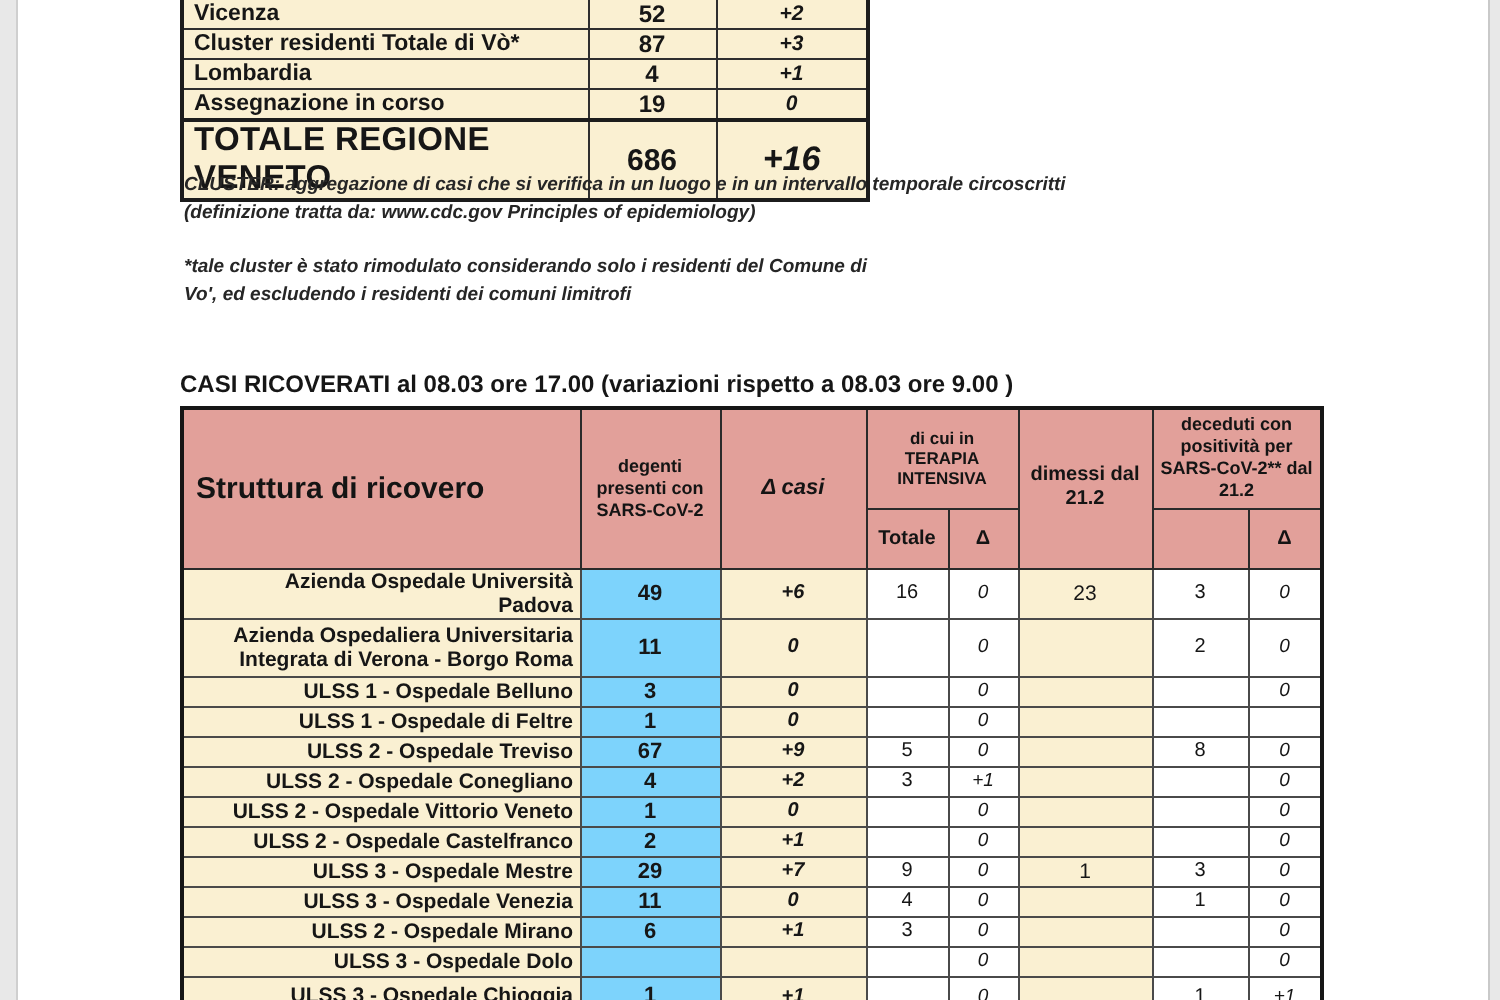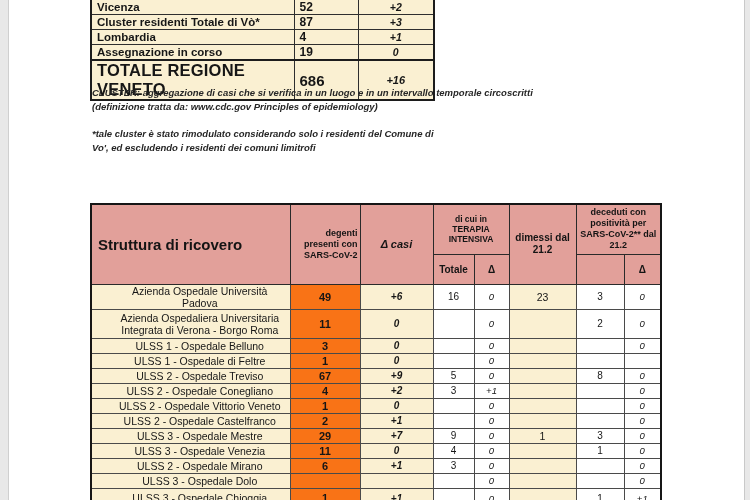--- a/index.html
+++ b/index.html
@@ -12,54 +12,54 @@
   .gutter.left  { left:0; width:9px;  border-right:1px solid #cfcfcf; }
   .gutter.right { right:0; width:6px; border-left:1px solid #c9c9c9; }
   .page { position:absolute; left:9px; top:0; width:735px; height:500px; background:#fff; overflow:hidden; }
 
   
   table { border-collapse:collapse; table-layout:fixed; }
   .summary { position:absolute; left:81px; top:-2px; width:343px; border:2px solid #1c1c1c; }
   .summary td { border:1.5px solid #2e2e2e; background:#faf0d2; padding:0 5px; vertical-align:middle; }
   .summary tr { height:13px; }
   .summary .s-name  { font-weight:bold; font-size:11.5px; }
-  .summary .s-val   { font-weight:bold; font-size:12px; }
+  .summary .s-val   { font-weight:bold; font-size:12px; text-align:center; }
   .summary .s-delta { font-weight:bold; font-style:italic; font-size:10.5px; text-align:center; }
   .summary tr.total { height:23px; }
   .summary tr.total .s-name  { font-size:16.5px; letter-spacing:.2px; }
   .summary tr.total .s-val   { font-size:15px; }
-  .summary tr.total .s-delta { font-size:11px; }
+  .summary tr.total .s-delta { font-size:17px; }
   .summary tr.total td { border-top:2px solid #1c1c1c; }
 
   
   .note { position:absolute; left:83px; font-style:italic; font-size:9.5px; line-height:13.5px; color:#262626; white-space:nowrap;font-weight:bold; }
   .note1 { top:86px; }
   .note2 { top:127px; }
 
   
   .section-title { position:absolute; left:81px; top:185px; font-weight:bold; font-size:12px; white-space:nowrap; }
 
   
   .hosp { position:absolute; left:81px; top:203px; width:570px; border:2px solid #161616; }
   .hosp th {
     background:#e2a09a; border:1.5px solid #2a2a2a; font-weight:bold;
     text-align:center; vertical-align:middle; padding:1px 2px; color:#141414;
   }
   .hosp thead tr.main-hrow { height:50px; }
   .hosp thead tr.sub-hrow  { height:30px; }
   .hosp th.hh-name  { font-size:15px; text-align:left; padding-left:6px; }
-  .hosp th.hh-inp   { font-size:9px;   line-height:11px;text-align:right; }
+  .hosp th.hh-inp   { font-size:9px;   line-height:11px; }
   .hosp th.hh-dcasi { font-size:11px;  font-style:italic; }
   .hosp th.hh-icu   { font-size:8.5px; line-height:10px; }
   .hosp th.hh-dim   { font-size:10px;  line-height:12px; }
   .hosp th.hh-dec   { font-size:9px;   line-height:11px; }
   .hosp th.hh-sub   { font-size:10px; }
   .hosp td { border:1px solid #4a4a4a; background:#fff; text-align:center; vertical-align:middle; padding:0 3px; }
-  .hosp td.h-name  { background:#faf0d2; text-align:center; font-weight:normal; font-size:10.5px; line-height:12px; padding-left:21px; }
-  .hosp td.h-inp   { background:#f97316; font-weight:bold; font-size:11px; }
+  .hosp td.h-name  { background:#faf0d2; text-align:right; font-weight:bold; font-size:10.5px; line-height:12px; padding-left:21px; }
+  .hosp td.h-inp   { background:#7dd3fc; font-weight:bold; font-size:11px; }
   .hosp td.h-delta { background:#faf0d2; font-weight:bold; font-style:italic; font-size:10px; }
   .hosp td.h-icu-t { font-size:10px; }
   .hosp td.h-icu-d { font-style:italic; font-size:9.5px; }
   .hosp td.h-dim   { background:#faf0d2; font-size:10.5px; }
   .hosp td.h-dec   { font-size:10px; }
   .hosp td.h-dec-d { font-style:italic; font-size:9.5px; }
   .hosp tbody tr { height:15px; }
   .hosp tbody tr.tall { height:29px; }
   .hosp tbody tr.mid  { height:20px; }
   .hosp tbody tr.partial { height:16px; }
@@ -110,20 +110,21 @@
   <div class="note note1">
     <div>CLUSTER: aggregazione di casi che si verifica in un luogo e in un intervallo temporale circoscritti</div>
     <div>(definizione tratta da: www.cdc.gov    Principles of epidemiology)</div>
   </div>
 
   <div class="note note2">
     <div>*tale cluster è stato rimodulato considerando solo i residenti del Comune di</div>
     <div>Vo',  ed escludendo i residenti dei comuni limitrofi</div>
   </div>
 
+  <div class="section-title">CASI RICOVERATI al 08.03 ore 17.00  (variazioni rispetto a 08.03 ore 9.00 )</div>
 
   <table class="hosp">
     <colgroup>
       <col style="width:199px">
         <col style="width:70px">
         <col style="width:73px">
       <col style="width:41px">
         <col style="width:35px">
         <col style="width:67px">
       <col style="width:48px">

